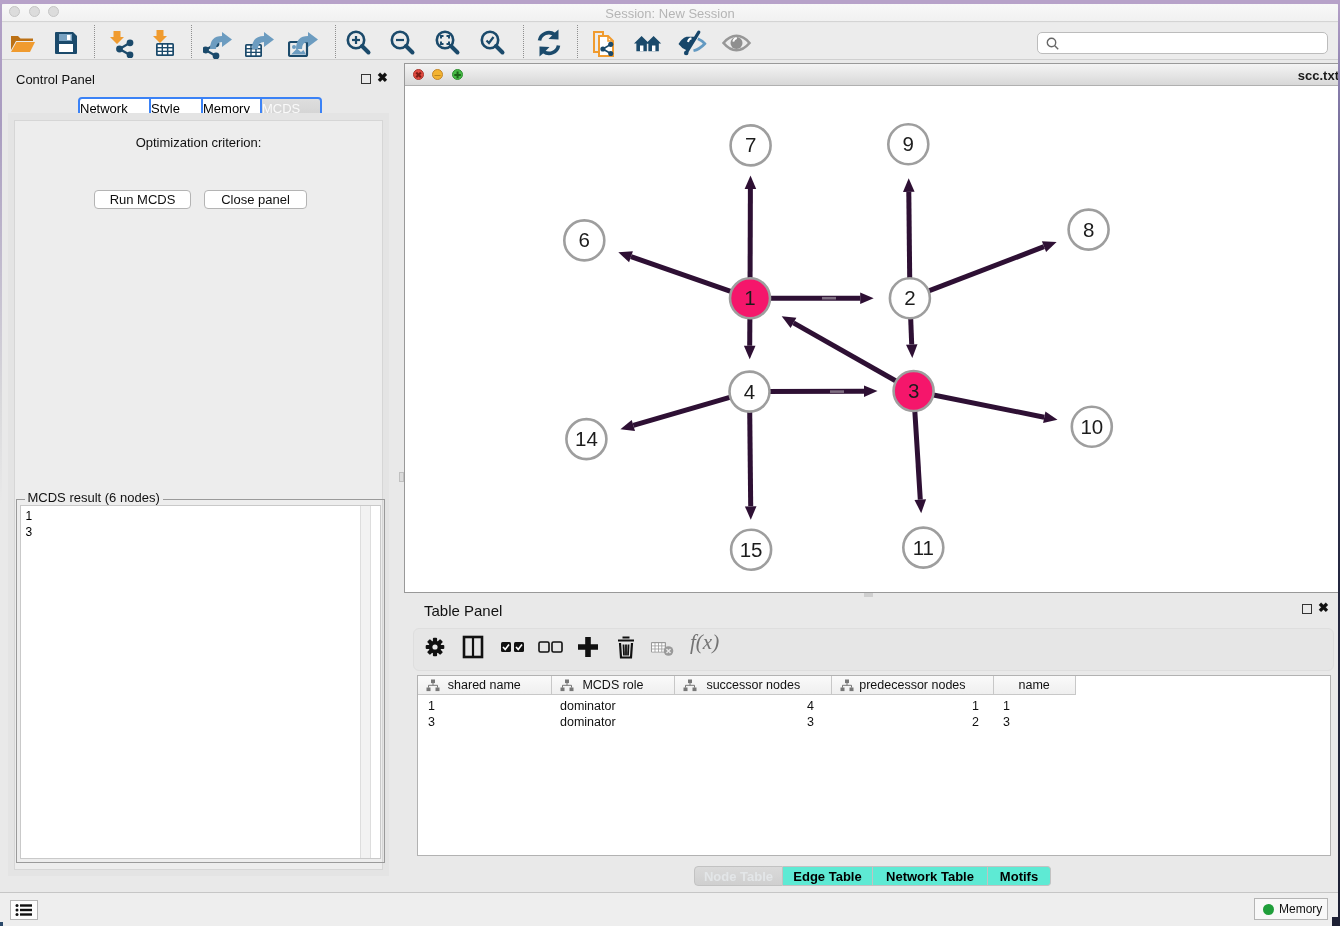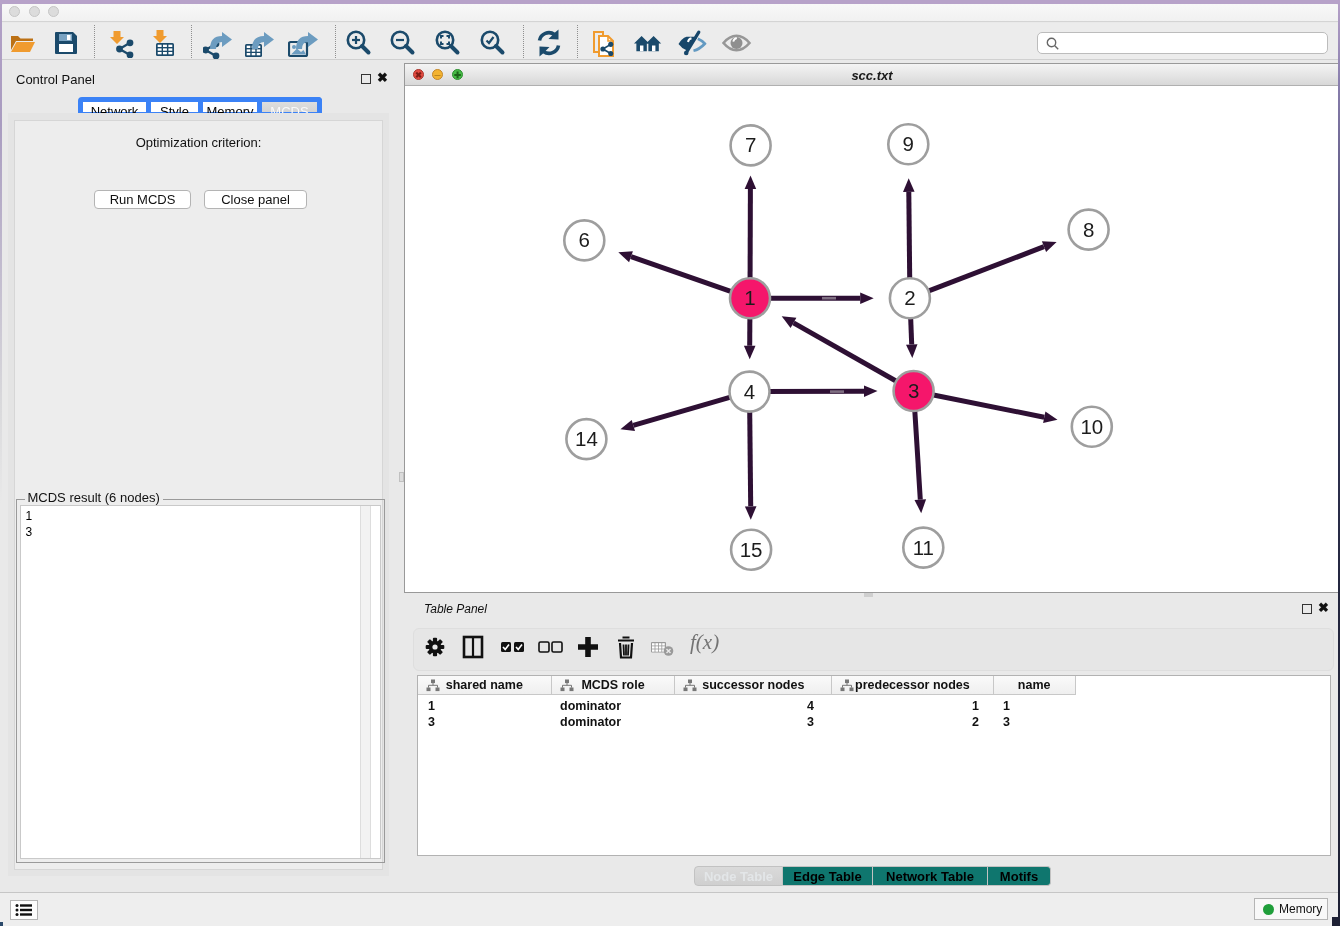--- a/index.html
+++ b/index.html
@@ -20,68 +20,69 @@
 #toolbar { left:0; top:23px; width:1340px; height:37px; background:#ececec; border-bottom:1px solid #d0d0d0; }
 .tsep { position:absolute; top:2px; height:33px; width:0; border-left:1px dotted #8f8f8f; }
 .ticon { position:absolute; top:4px; width:30px; height:30px; }
 #searchBox { position:absolute; left:1037px; top:9px; width:291px; height:22px; background:#fff; border:1px solid #bcbcbc; border-radius:5px; }
 
 
 #ctrlPanel { left:5px; top:62px; width:387px; height:820px; background:#e9e9e9; }
 #cpTitle { position:absolute; left:11px; top:10px; font-size:13px; color:#111; }
 #cpFloat { position:absolute; left:356px; top:12px; width:10px; height:10px; border:1px solid #333; }
 #cpClose { position:absolute; left:372px; top:8px; font-size:13px; font-weight:bold; color:#111; }
-.tab { position:absolute; top:35px; height:20px; font-size:13px; text-align:center; line-height:20px; background:#fff; border:5px solid #3b82f6; color:#000; }
+.tab { position:absolute; top:35px; height:20px; font-size:13px; line-height:20px; background:#fff; border:2px solid #3b82f6; color:#000; }
 #cpContent { position:absolute; left:3px; top:51px; width:381px; height:763px; background:#e4e4e4; }
 #cpInner { position:absolute; left:6px; top:7px; width:369px; height:750px; background:#ededed; border:1px solid #d6d6d6; }
 #optLabel { position:absolute; left:0; top:14px; line-height:15px; width:100%; text-align:center; font-size:13px; color:#111; }
 #optSelect { position:absolute; left:29px; top:37px; width:311px; height:19px; background:#fff; border:1px solid #b9b9b9; border-radius:4px; font-size:13px; line-height:18px; padding-left:11px; color:#111; }
 .btn { position:absolute; top:69px; height:19px; background:#fff; border:1px solid #b4b4b4; border-radius:4px; font-size:13px; text-align:center; line-height:17px; color:#111; }
 #mcdsFs { position:absolute; left:0.5px; top:378px; width:369px; height:364px; border:1px solid #9a9a9a; }
 #mcdsLegend { position:absolute; left:8px; top:-9px; line-height:14px; background:#ededed; padding:0 3px; font-size:13px; color:#111; }
 #mcdsText { position:absolute; left:3px; top:5px; right:3px; bottom:3px; background:#fff; border:1px solid #c9c9c9; font-size:12px; padding:3px 0 0 5px; line-height:15.5px; }
 #mcdsScroll { position:absolute; right:9px; top:0px; width:11px; height:100%; background:#f2f2f2; border-left:1px solid #ddd; border-right:1px solid #ddd; }
 
 
 #divHandle { left:399px; top:472px; width:5px; height:10px; background:#dcdcdc; border:1px solid #c0c0c0; }
 
 
 #netWin { left:404px; top:63px; width:936px; height:530px; border:1px solid #999; background:#fff; }
 #netTitle { position:absolute; left:0; top:0; width:100%; height:22px; background:linear-gradient(#f4f4f4,#d8d8d8); border-bottom:1px solid #b0b0b0; }
-#netTitleText { position:absolute; top:4px; width:100%; text-align:center; font-size:13px; font-weight:bold; color:#1a1a1a;font-style:italic; }
+#netTitleText { position:absolute; top:4px; width:100%; text-align:right; font-size:13px; font-weight:bold; color:#1a1a1a; }
 .tl2 { position:absolute; top:5px; width:11px; height:11px; border-radius:50%; font-size:8.5px; font-weight:bold; text-align:center; line-height:11px; }
 
 
 #hDivHandle { left:864px; top:593px; width:9px; height:4px; background:#cfcfcf; }
 
 
 #tablePanel { left:404px; top:597px; width:936px; height:294px; background:#e9e9e9; }
-#tpTitle { position:absolute; left:20px; top:5px; font-size:12px; color:#111;font-style:italic; }
+#tpTitle { position:absolute; left:20px; top:5px; font-size:15px; color:#111; }
 #tpFloat { position:absolute; left:898px; top:7px; width:10px; height:10px; border:1px solid #333; }
 #tpClose { position:absolute; left:914px; top:3px; font-size:13px; font-weight:bold; color:#111; }
-#tblArea { position:absolute; left:13px; top:78px; width:914px; height:181px; background:#fff; border:1px solid #b2b2b2;font-weight:bold; }
+#tblArea { position:absolute; left:13px; top:78px; width:914px; height:181px; background:#fff; border:1px solid #b2b2b2; }
 .thCell { position:absolute; top:0; height:19px; background:linear-gradient(#fafafa,#efefef); border-right:1px solid #c8c8c8; border-bottom:1px solid #c8c8c8; font-size:12.5px; color:#111; text-align:center; line-height:19px; }
 .trow { position:absolute; font-size:12.5px; color:#111; }
-.btab { position:absolute; top:269px; height:20px; background:#0f766e; border:1px solid #c2c2c2; font-size:13px; font-weight:bold; text-align:center; line-height:19px; color:#000; }
+.btab { position:absolute; top:269px; height:20px; background:#5eead4; border:1px solid #c2c2c2; font-size:13px; font-weight:bold; text-align:center; line-height:19px; color:#000; }
 
 
 #statusBar { left:0; top:892px; width:1340px; height:34px; background:#eeeeee; border-top:1px solid #c6c6c6; }
 #listBtn { position:absolute; left:10px; top:7px; width:28px; height:20px; background:#fdfdfd; border:1px solid #b5b5b5; }
 #memBtn { position:absolute; left:1254px; top:5px; width:74px; height:22px; white-space:nowrap; background:#f8f8f8; border:1px solid #b5b5b5; font-size:12px; line-height:20px; color:#111; }
 </style>
 </head>
 <body>
 <div class="abs" id="deskTop"></div>
 <div class="abs" style="left:0;top:4px;width:1.5px;height:500px;background:linear-gradient(#b2a0c6,#a99cc0 120px,rgba(170,170,180,0.25) 400px,rgba(200,200,200,0) 500px);z-index:60"></div>
 <div class="abs" id="deskRight"></div>
 
 <div class="abs" id="titlebar">
   <div class="tl-circle" style="left:9px"></div>
   <div class="tl-circle" style="left:28.5px"></div>
   <div class="tl-circle" style="left:48px"></div>
+  <div id="titleText">Session: New Session</div>
 </div>
 
 <div class="abs" id="toolbar">
   <div class="tsep" style="left:94px"></div>
   <div class="tsep" style="left:191px"></div>
   <div class="tsep" style="left:335px"></div>
   <div class="tsep" style="left:523px"></div>
   <div class="tsep" style="left:577px"></div>
   <div id="searchBox">
     <svg width="16" height="16" style="position:absolute;left:7px;top:3px" viewBox="0 0 16 16">

